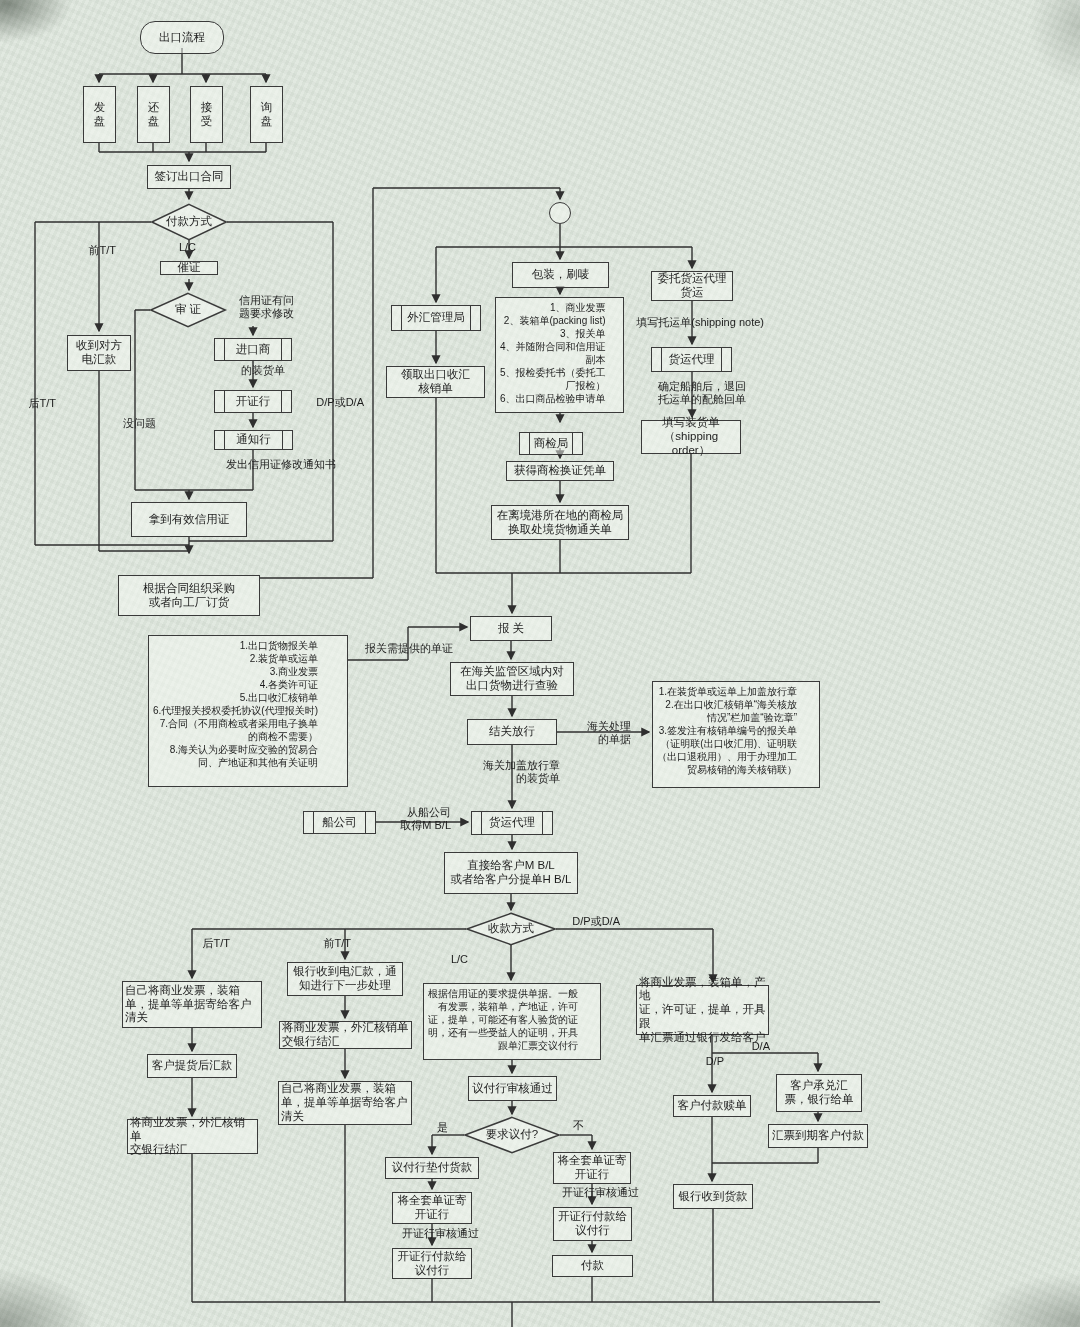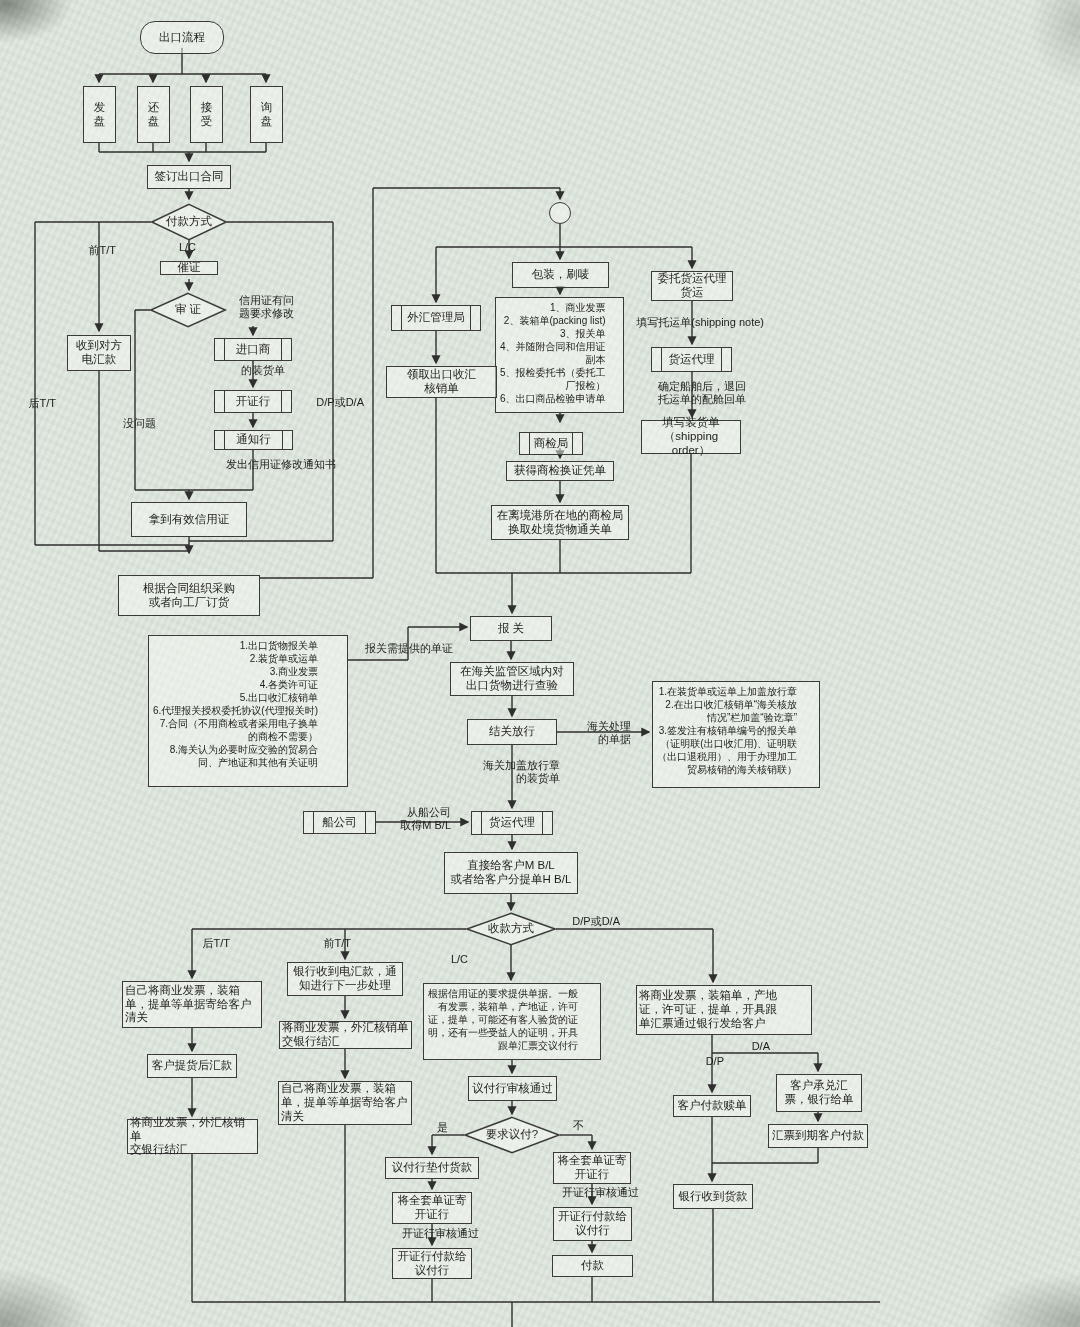--- a/index.html
+++ b/index.html
@@ -218,21 +218,21 @@
     <span>1、商业发票
 2、装箱单(packing list)
 3、报关单
 4、并随附合同和信用证
 副本
 5、报检委托书（委托工
 厂报检）
 6、出口商品检验申请单</span>
   </div>
 
-<div class="node" style="left:386px;top:366px;width:111px;height:32px">
+<div class="node" style="left:386px;top:366px;width:99px;height:32px">
     <span>领取出口收汇
 核销单</span>
   </div>
 <div class="node predef" style="left:651px;top:347px;width:81px;height:25px">
     <span>货运代理</span>
   </div>
 <div class="node" style="left:641px;top:420px;width:100px;height:34px">
     <span>填写装货单
 （shipping order）</span>
   </div>
@@ -359,21 +359,21 @@
 开证行</span>
   </div>
 <div class="node" style="left:553px;top:1207px;width:79px;height:34px">
     <span>开证行付款给
 议付行</span>
   </div>
 <div class="node" style="left:552px;top:1255px;width:81px;height:22px">
     <span>付款</span>
   </div>
 
-<div class="node left" style="left:636px;top:985px;width:176px;height:50px">
+<div class="node left" style="left:636px;top:985px;width:133px;height:50px">
     <span>将商业发票，装箱单，产地
 证，许可证，提单，开具跟
 单汇票通过银行发给客户</span>
   </div>
 <div class="node" style="left:673px;top:1095px;width:78px;height:22px">
     <span>客户付款赎单</span>
   </div>
 <div class="node" style="left:776px;top:1074px;width:86px;height:38px">
     <span>客户承兑汇
 票，银行给单</span>

